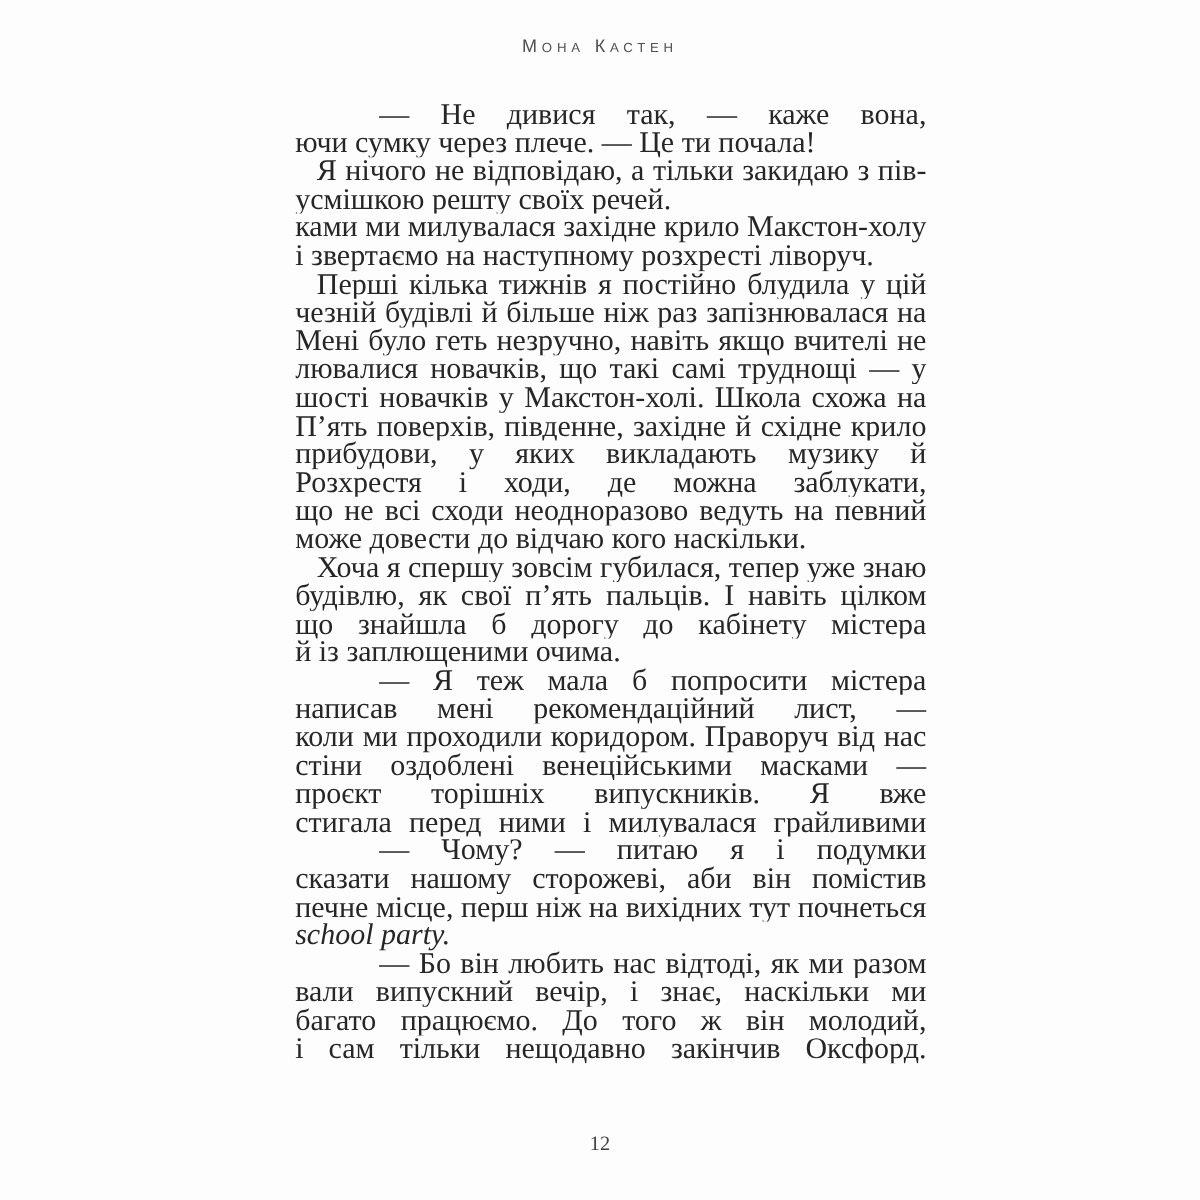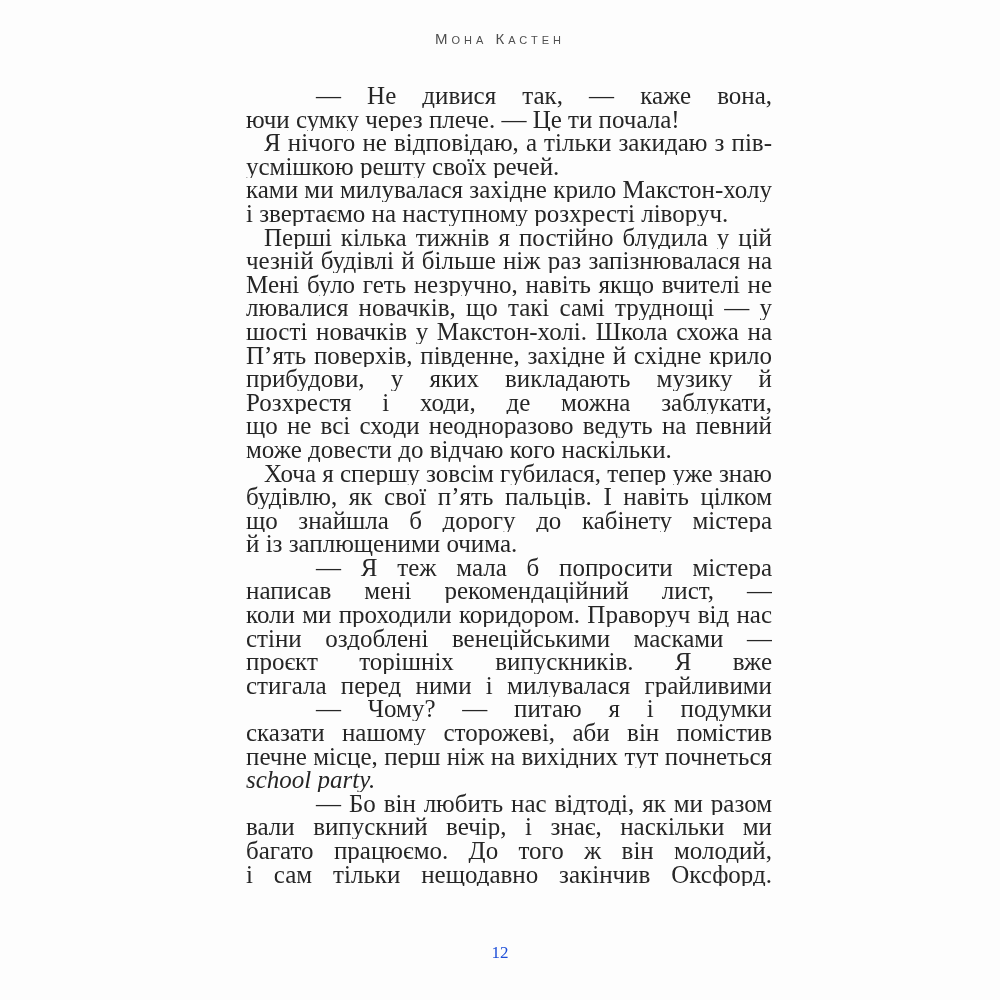--- a/index.html
+++ b/index.html
@@ -45,21 +45,21 @@
   .line.last { text-align-last: left; }
   .line.indent { text-indent: 18px; }
   .line.indent-deep { text-indent: 70px; }
   .line i { }
   .page-number {
     position: absolute;
     top: 942px; left: 0; width: 1000px;
     text-align: center;
     font-size: 17px;
     line-height: 22px;
-    color: #1d4ed8;
+    color: #404040;
   }
 </style>
 </head>
 <body>
 
 <div class="page">
   <div class="running-header">Мона Кастен</div>
 
   <div class="body-text">
       <div class="para">

